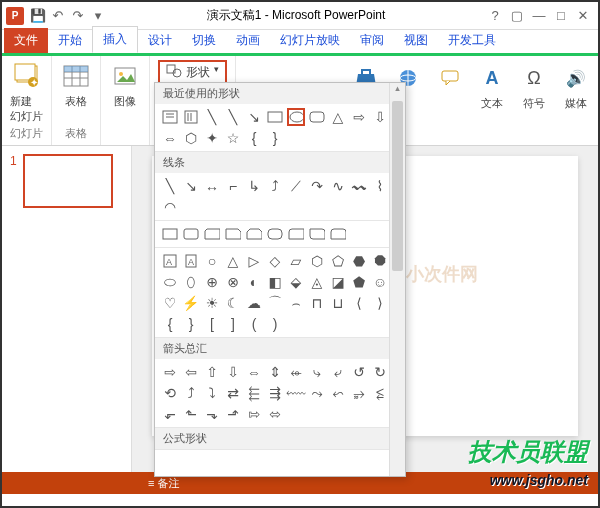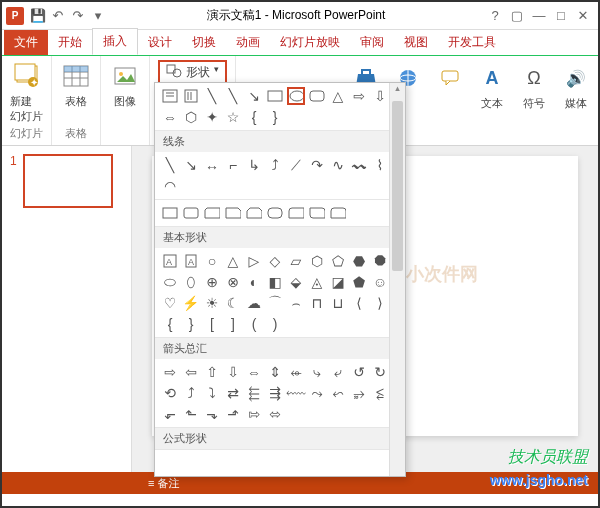--- a/index.html
+++ b/index.html
@@ -4,22 +4,22 @@
 <style>
 * { margin: 0; padding: 0; box-sizing: border-box; font-family: "Microsoft YaHei", sans-serif; }
 body { background: #fff; width: 600px; height: 508px; overflow: hidden; position: relative; border: 2px solid #333; }
 
 .titlebar { height: 28px; background: #fff; display: flex; align-items: center; padding: 0 4px; border-bottom: 1px solid #ddd; }
 .titlebar .app-icon { width: 18px; height: 18px; background: #d14424; color: #fff; font-size: 10px; font-weight: bold; display: flex; align-items: center; justify-content: center; border-radius: 2px; margin-right: 4px; }
 .titlebar .qat-btn { width: 20px; height: 20px; display: flex; align-items: center; justify-content: center; color: #666; font-size: 13px; }
 .titlebar .title { flex: 1; text-align: center; font-size: 12px; color: #000000; }
 .titlebar .win-btn { width: 22px; height: 20px; display: flex; align-items: center; justify-content: center; color: #666; font-size: 13px; }
 
-.tabs { height: 26px; background: #fff; display: flex; align-items: flex-end; padding-left: 2px; border-bottom: 1px solid #22c55e; }
-.tab { padding: 4px 10px; font-size: 12px; color: #b91c1c; cursor: pointer; }
+.tabs { height: 26px; background: #fff; display: flex; align-items: flex-end; padding-left: 2px; border-bottom: 3px solid #22c55e; }
+.tab { padding: 4px 10px; font-size: 12px; color: #1d4ed8; cursor: pointer; }
 .tab.file { background: #d14424; color: #fff; }
 .tab.active { border: 1px solid #d4d4d4; border-bottom: 1px solid #fff; background: #fff; }
 
 .ribbon { height: 90px; background: #fff; display: flex; border-bottom: 1px solid #d4d4d4; position: relative; }
 .ribbon-group { display: flex; flex-direction: column; align-items: center; padding: 4px 8px; border-right: 1px solid #e6e6e6; }
 .ribbon-big { display: flex; flex-direction: column; align-items: center; font-size: 11px; color: #444; gap: 2px; }
 .ribbon-big .icon-box { width: 32px; height: 32px; display: flex; align-items: center; justify-content: center; font-size: 20px; }
 .group-label { font-size: 11px; color: #777; margin-top: auto; }
 
 .shapes-btn { border: 2px solid #d14424; padding: 2px 6px; display: flex; align-items: flex-start; gap: 4px; font-size: 12px; color: #444; background: #fff; }
@@ -37,22 +37,22 @@
 .gallery-section { border-bottom: 1px solid #e6e6e6; }
 .gallery-header { background: #f1f1f1; padding: 3px 8px; font-size: 11px; color: #555; }
 .gallery-items { display: flex; flex-wrap: wrap; padding: 4px 6px; gap: 3px; }
 .shape-item { width: 18px; height: 18px; display: flex; align-items: center; justify-content: center; font-size: 14px; color: #555; }
 .shape-item.highlighted { border: 2px solid #d14424; }
 .gallery-scrollbar { position: absolute; right: 0; top: 0; bottom: 0; width: 16px; background: #f0f0f0; border-left: 1px solid #ddd; }
 .gallery-scrollbar .thumb-s { position: absolute; top: 18px; left: 2px; right: 2px; height: 170px; background: #cdcdcd; border-radius: 2px; }
 
 .statusbar { position: absolute; bottom: 12px; left: 0; right: 0; height: 22px; background: #c2410c; color: #fff; display: flex; align-items: center; padding: 0 26px; font-size: 11px; }
 
-.watermark { position: absolute; bottom: 38px; right: 10px; z-index: 200; font-size: 16px; font-weight: normal; font-style: italic; color: #19b955; text-shadow: 1px 1px 0 #fff; }
-.watermark-url { position: absolute; bottom: 18px; right: 10px; z-index: 200; font-size: 14px; font-weight: bold; color: #3b82f6; text-shadow: 1px 1px 0 #fff; }
+.watermark { position: absolute; bottom: 38px; right: 10px; z-index: 200; font-size: 24px; font-weight: bold; font-style: italic; color: #19b955; text-shadow: 1px 1px 0 #fff; }
+.watermark-url { position: absolute; bottom: 18px; right: 10px; z-index: 200; font-size: 14px; font-weight: bold; color: #0f172a; text-shadow: 1px 1px 0 #fff; font-style: italic; }
 .watermark-faint { position: absolute; top: 260px; right: 120px; z-index: 50; font-size: 18px; color: rgba(200,140,80,0.3); font-weight: bold; }
 
 svg { display: block; }
 </style>
 </head>
 <body>
 
 <div class="titlebar">
   <div class="app-icon">P</div>
   <div class="qat-btn">💾</div>
@@ -182,20 +182,21 @@
       <div class="thumb-slide"></div>
     </div>
   </div>
   <div class="editor">
     <div class="slide-canvas"></div>
   </div>
 </div>
 
 <div class="shapes-gallery">
   <div class="gallery-section">
+    <div class="gallery-header">最近使用的形状</div>
     <div class="gallery-items">
       <div class="shape-item">
           <svg width="16" height="14">
             <rect x="1" y="1" width="14" height="12" fill="none" stroke="#666"></rect>
             <line x1="4" y1="4" x2="12" y2="4" stroke="#666"></line>
             <line x1="4" y1="7" x2="12" y2="7" stroke="#666"></line>
           </svg>
         </div>
       <div class="shape-item">
           <svg width="14" height="14">
@@ -293,21 +294,20 @@
           </svg>
         </div>
       <div class="shape-item">
           <svg width="16" height="12">
             <path d="M4 1 L13 1 Q16 1 16 4 L16 11 L1 11 L1 4 Q1 1 4 1" fill="none" stroke="#666"></path>
           </svg>
         </div>
     </div>
   </div>
   <div class="gallery-section">
-    <div class="gallery-header">基本形状</div>
     <div class="gallery-items">
       <div class="shape-item">
           <svg width="14" height="14">
             <rect x="1" y="1" width="12" height="12" fill="none" stroke="#666"></rect>
             <text x="3" y="11" font-size="9" fill="#666">A</text>
           </svg>
         </div>
       <div class="shape-item">
           <svg width="12" height="14">
             <rect x="1" y="1" width="10" height="12" fill="none" stroke="#666"></rect>

